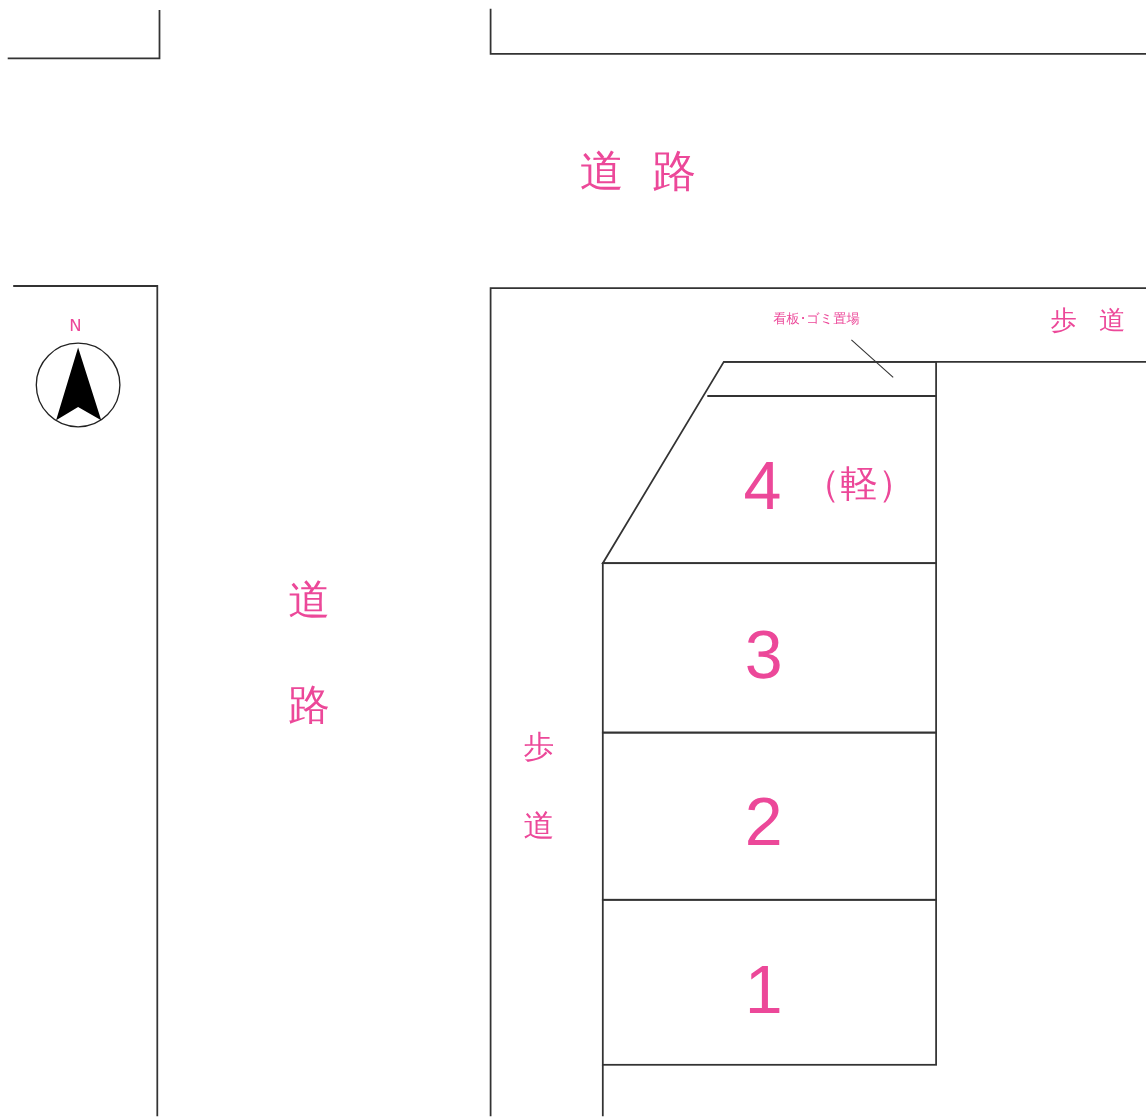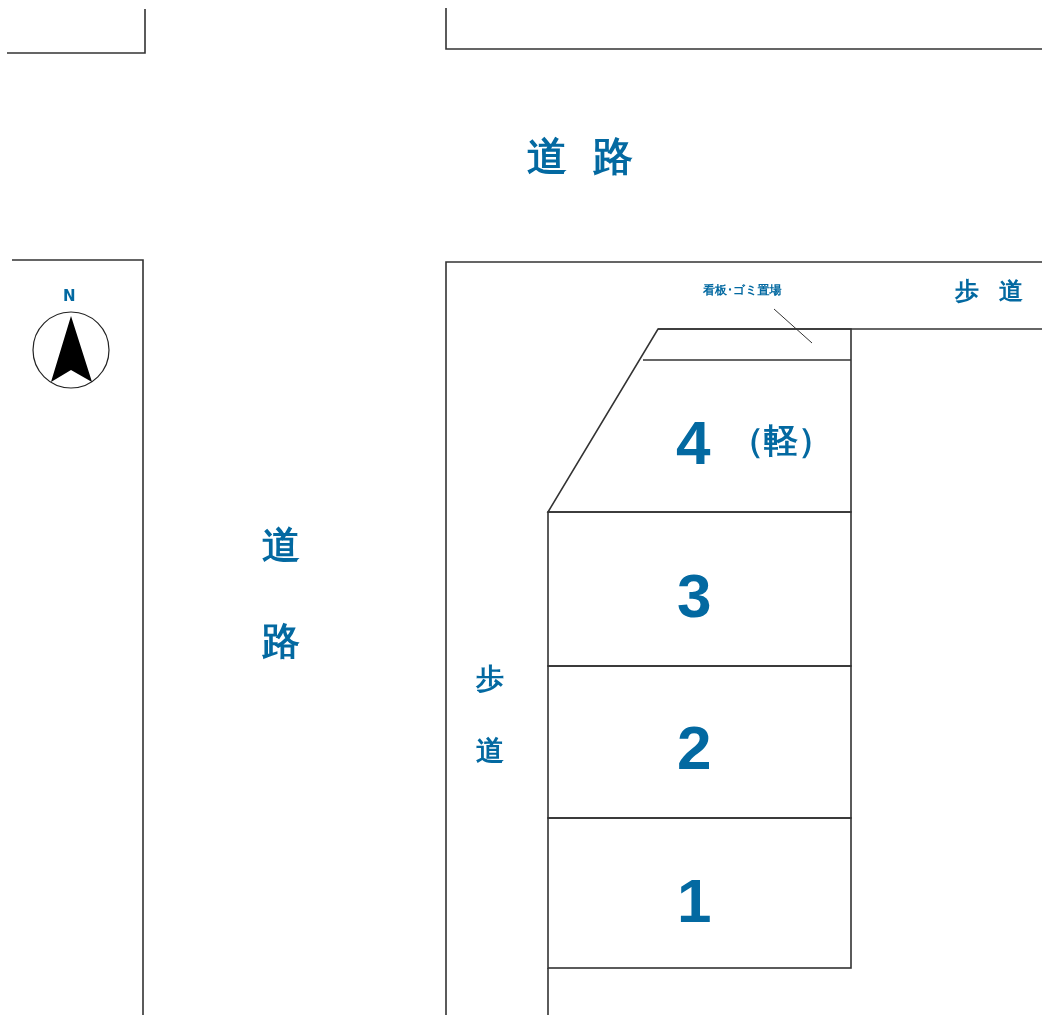--- a/index.html
+++ b/index.html
@@ -1,19 +1,19 @@
 <!DOCTYPE html>
 <html><head>
   <meta charset="utf-8">
   <style>
     html, body { margin: 0; padding: 0; background: #ffffff; }
     body { width: 1042px; height: 1015px; position: relative; overflow: hidden;
            font-family: "DejaVu Sans", "Liberation Sans", sans-serif; color: #111; }
     svg.plan { position: absolute; left: 0; top: 0; }
-    .lbl { position: absolute; white-space: nowrap; color: #0369a1; line-height: 1; font-weight: bold; }
+    .lbl { position: absolute; white-space: nowrap; color: #ec4899; line-height: 1; }
     .road-top { left: 527px; top: 136px; font-size: 40px; letter-spacing: 26px; }
     .road-left { left: 262px; font-size: 38px; }
     .road-left.c1 { top: 526px; }
     .road-left.c2 { top: 622px; }
     .walk-top { left: 955px; top: 279px; font-size: 24px; letter-spacing: 20px; }
     .walk-left { left: 476px; font-size: 28px; }
     .walk-left.c1 { top: 665px; }
     .walk-left.c2 { top: 737px; }
     .sign { left: 703px; top: 284px; font-size: 12px; }
     .lot-num { font-family: "Liberation Sans", sans-serif; font-size: 62px; }

